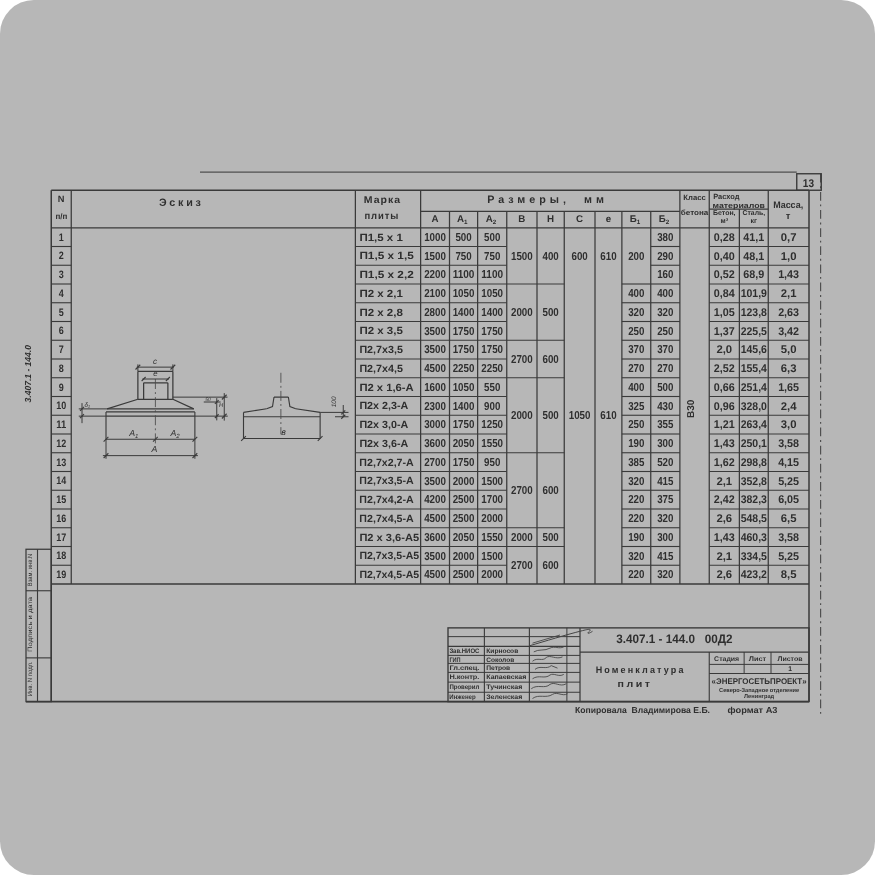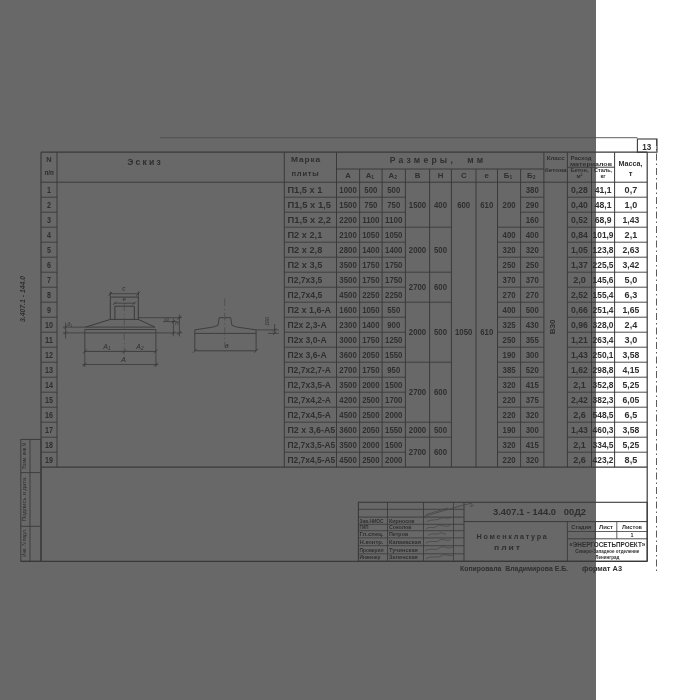--- a/index.html
+++ b/index.html
@@ -1,16 +1,16 @@
 <!DOCTYPE html>
 <html><head>
 <meta charset="utf-8">
 <style>
 html,body{margin:0;padding:0;background:#ffffff;}
-#sheet{position:relative;width:596px;height:700px;background:#ef4444;font-family:"Liberation Sans", sans-serif;filter:grayscale(1) blur(0.22px);}
+#sheet{position:relative;width:700px;height:700px;background:#fca5a5;font-family:"Liberation Sans", sans-serif;filter:grayscale(1) blur(0.22px);border-radius:27px;}
 text{font-family:"Liberation Sans", sans-serif;}
 </style>
 </head>
 <body>
 
 <div id="sheet">
 <svg width="700" height="700" viewBox="0 0 700 700" xmlns="http://www.w3.org/2000/svg">
 
 <line x1="160" y1="137.7" x2="637.4" y2="137.7" stroke="#4f4f4f" stroke-width="0.9"></line>
 

